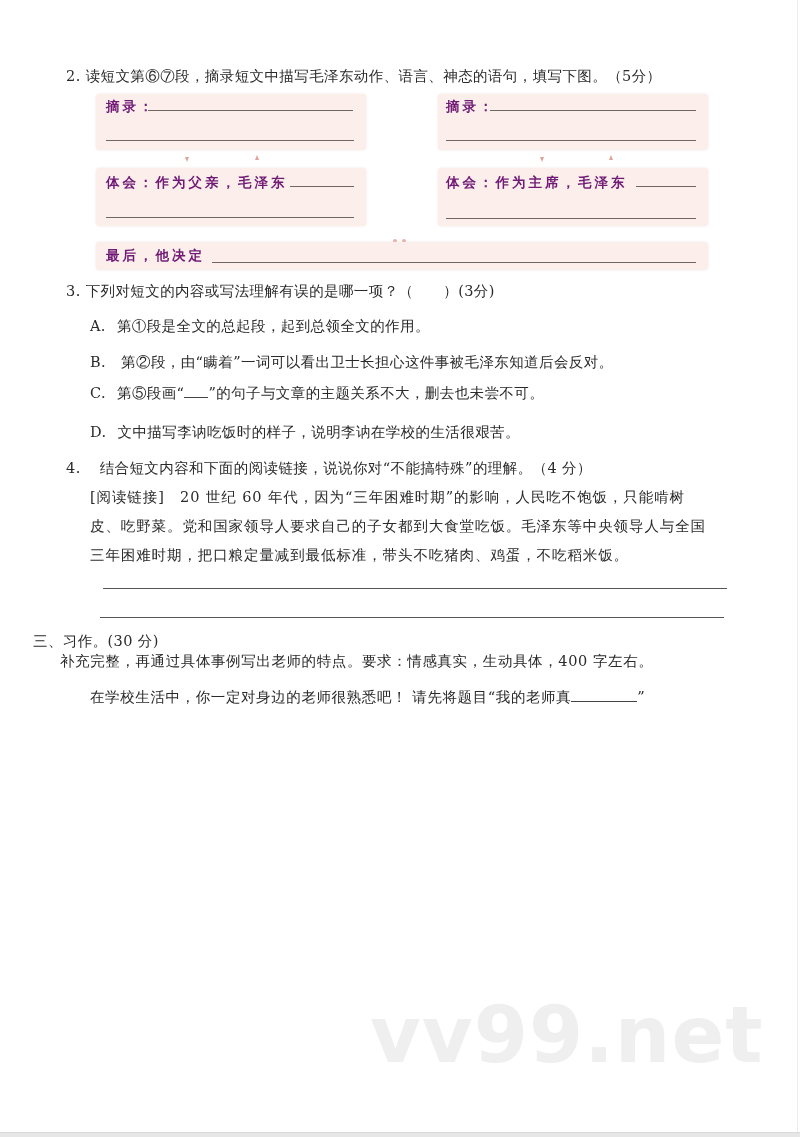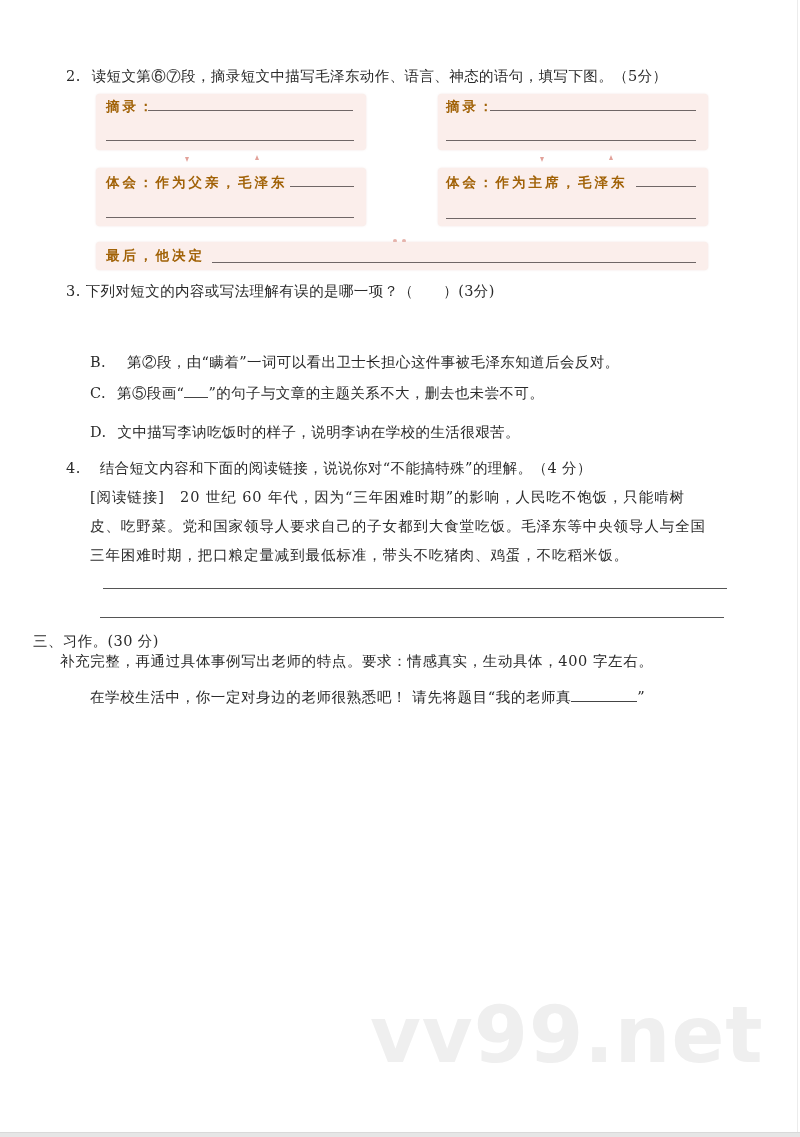--- a/index.html
+++ b/index.html
@@ -3,21 +3,21 @@
   <meta charset="utf-8">
   <style>
     html, body { margin: 0; padding: 0; }
     body {
       width: 800px; height: 1137px; background: #ffffff; position: relative; overflow: hidden;
       font-family: "DejaVu Serif", "Liberation Serif", serif; color: #2a2a2a;
     }
     .page { position: absolute; left: 0; top: 0; width: 800px; height: 1137px; }
     .abs { position: absolute; white-space: nowrap; }
     .q-text { font-size: 14.5px; letter-spacing: 0.4px; }
-    .kai { font-family: "DejaVu Serif", serif; font-weight: bold; font-size: 13.5px; letter-spacing: 3px; color: #a16207; }
+    .kai { font-family: "DejaVu Serif", serif; font-weight: bold; font-size: 13.5px; letter-spacing: 3px; color: #701a75; }
     .box {
       position: absolute; background: #fbeeeb; border-radius: 4px;
       box-shadow: 0 0 2px rgba(230,200,195,0.6);
     }
     .line { position: absolute; height: 0; border-top: 1.2px solid #6f6666; }
     .dark-line { position: absolute; height: 0; border-top: 1.3px solid #555; }
     .arrow { position: absolute; width: 0; height: 0; border-left: 2px solid transparent; border-right: 2px solid transparent; }
     .arrow.down { border-top: 5px solid #e2a29a; }
     .arrow.up { border-bottom: 5px solid #e2a29a; }
     .dot { position: absolute; width: 4px; height: 4px; border-radius: 50%; background: #e7b3ab; }
@@ -29,21 +29,21 @@
     .right-edge { position: absolute; left: 797px; top: 0; width: 1px; height: 1132px; background: #ececec; }
     .blank-inline { display: inline-block; border-bottom: 1.3px solid #444; vertical-align: baseline; }
   </style>
 </head>
 <body>
 
 <div class="page">
 
   <div class="abs q-text" style="left:66px; top:67px;">
     <span>2.</span>
-    <span style="margin-left:6px;text-align:right;">读短文第⑥⑦段，摘录短文中描写毛泽东动作、语言、神态的语句，填写下图。（5分）</span>
+    <span style="text-align:right;">读短文第⑥⑦段，摘录短文中描写毛泽东动作、语言、神态的语句，填写下图。（5分）</span>
   </div>
 
   <div>
     <div class="box" style="left:96px; top:94px; width:270px; height:56px;"></div>
     <div class="abs kai" style="left:106px; top:98px;">摘录：</div>
     <div class="line" style="left:148px; top:110px; width:205px;"></div>
     <div class="line" style="left:106px; top:140px; width:248px;"></div>
 
     <div class="arrow down" style="left:185px; top:157px;"></div>
     <div class="arrow up" style="left:255px; top:155px;"></div>
@@ -72,23 +72,27 @@
     <div class="box" style="left:96px; top:242px; width:612px; height:28px;"></div>
     <div class="abs kai" style="left:106px; top:247px;">最后，他决定</div>
     <div class="line" style="left:212px; top:262px; width:484px;"></div>
   </div>
 
   <div class="abs q-text" style="left:66px; top:282px;">
     <span>3.</span>
     <span style="">下列对短文的内容或写法理解有误的是哪一项？（　　）(3分)</span>
   </div>
 
+  <div class="abs q-text" style="left:90px; top:317px;">
+    <span>A.</span>
+    <span style="margin-left:6px;">第①段是全文的总起段，起到总领全文的作用。</span>
+  </div>
   <div class="abs q-text" style="left:90px; top:353px;">
     <span>B.</span>
-    <span style="margin-left:16px;">第②段，由“瞒着”一词可以看出卫士长担心这件事被毛泽东知道后会反对。</span>
+    <span style="margin-left:10px;">第②段，由“瞒着”一词可以看出卫士长担心这件事被毛泽东知道后会反对。</span>
   </div>
   <div class="abs q-text" style="left:90px; top:384px;">
     <span>C.</span>
     <span style="margin-left:6px;">第⑤段画“</span><span class="blank-inline" style="width:24px;"></span><span>”的句子与文章的主题关系不大，删去也未尝不可。</span>
   </div>
   <div class="abs q-text" style="left:90px; top:423px;">
     <span>D.</span>
     <span style="margin-left:6px;">文中描写李讷吃饭时的样子，说明李讷在学校的生活很艰苦。</span>
   </div>
 

